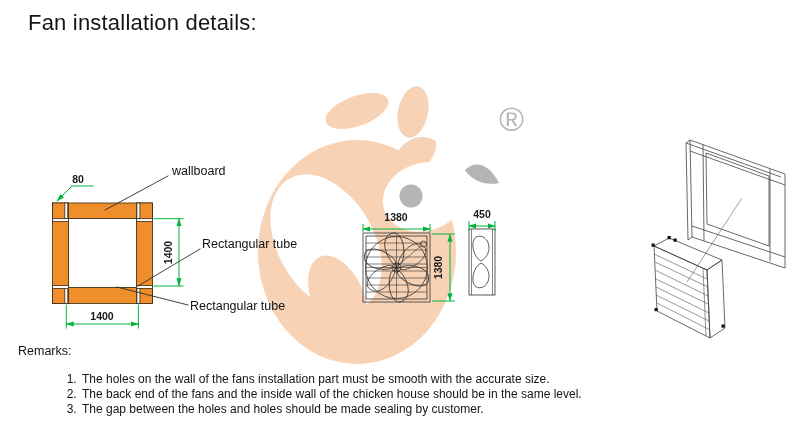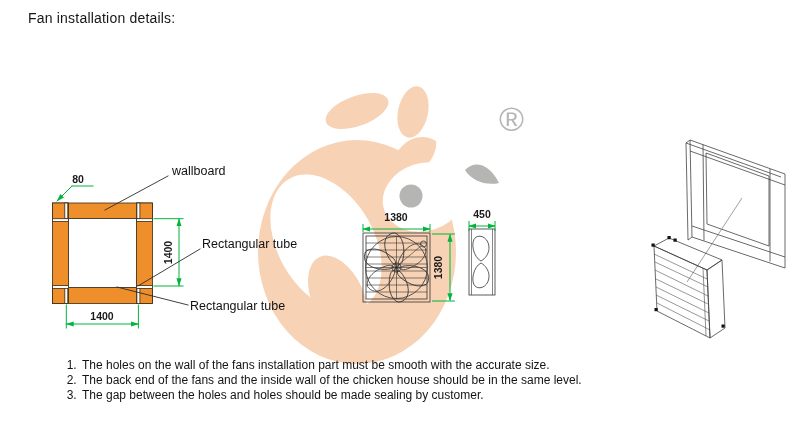--- a/index.html
+++ b/index.html
@@ -1,18 +1,18 @@
 <!DOCTYPE html>
 <html><head>
 <meta charset="utf-8">
 <style>
   html,body{margin:0;padding:0;background:#ffffff;}
   #page{position:relative;width:800px;height:436px;background:#ffffff;overflow:hidden;
         font-family:"Liberation Sans",sans-serif;color:#1b1b1b;}
-  #page-title{position:absolute;left:28px;top:10px;font-size:14px;font-weight:400;
+  #page-title{position:absolute;left:28px;top:10px;font-size:22px;font-weight:400;
         letter-spacing:.2px;color:#161616;}
   svg{position:absolute;left:0;top:0;}
   svg text{font-family:"Liberation Sans",sans-serif;}
   .dimtxt{font-size:10.5px;font-weight:700;fill:#1a1a1a;}
   .labeltxt{font-size:12.5px;font-weight:400;fill:#111;}
   #remarks{position:absolute;left:18px;top:344px;}
   #remarks-heading{font-size:12.5px;color:#141414;}
   #remarks ol{margin:14px 0 8px 62px;padding:0;}
   #remarks li{font-size:12px;color:#141414;line-height:15px;margin:0;padding-left:2px;}
 </style>
@@ -174,20 +174,21 @@
           <rect x="667.5" y="236" width="3.2" height="3.2"></rect>
           <rect x="673.5" y="238.5" width="3.2" height="3.2"></rect>
           <rect x="654.5" y="308" width="3.2" height="3.2"></rect>
           <rect x="721.5" y="324.5" width="3.2" height="3.2"></rect>
         </g>
       </g>
     </g>
   </svg>
 
   <div id="remarks">
+    <div id="remarks-heading">Remarks:</div>
     <ol>
       <li>The holes on the wall of the fans installation part must be smooth with the accurate size.</li>
       <li>The back end of the fans and the inside wall of the chicken house should be in the same level.</li>
       <li>The gap between the holes and holes should be made sealing by customer.</li>
     </ol>
   </div>
 
 </div>
 
 </body></html>

